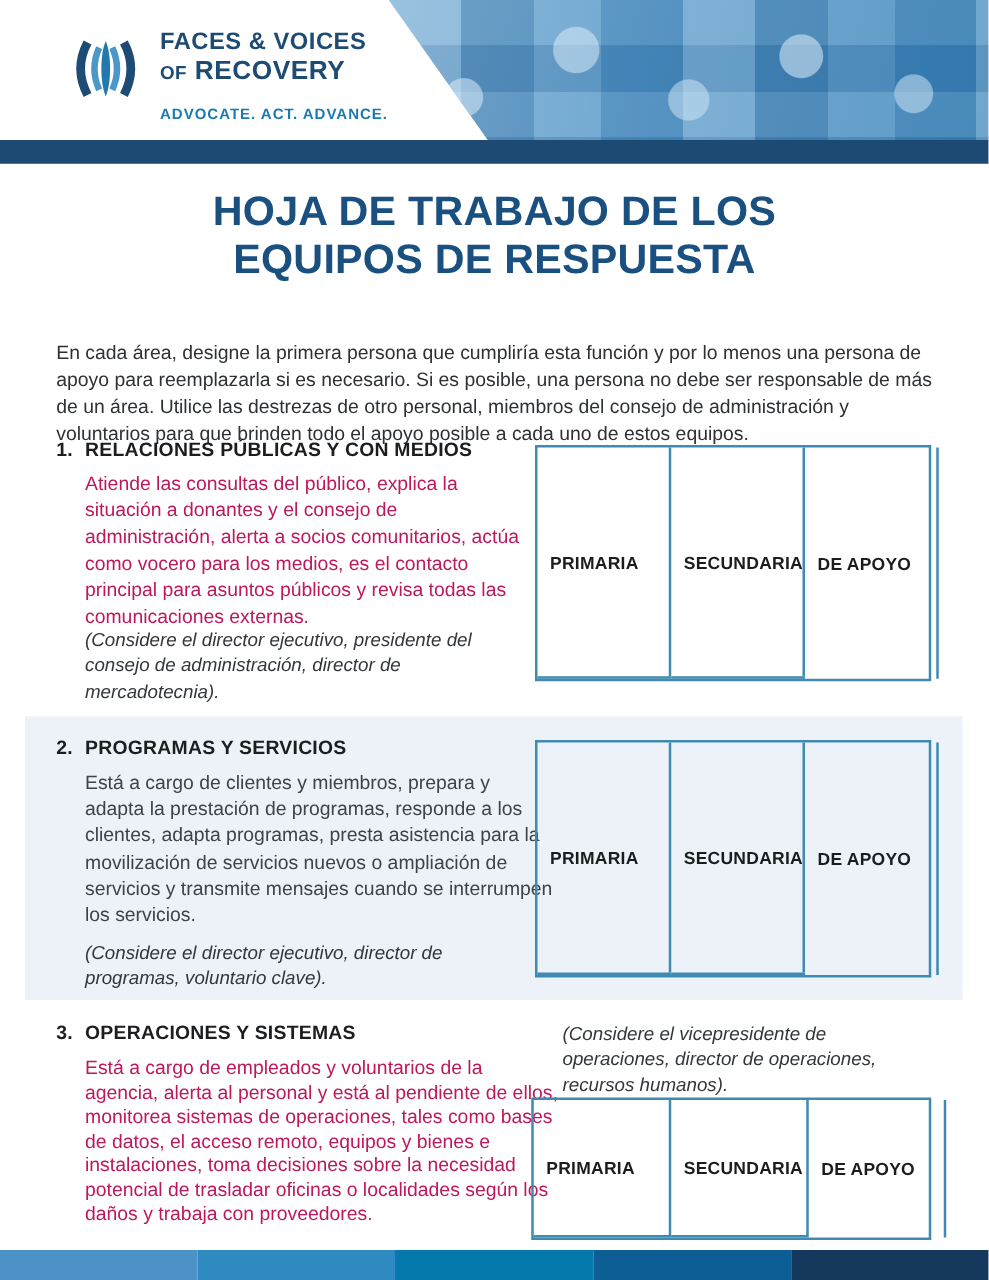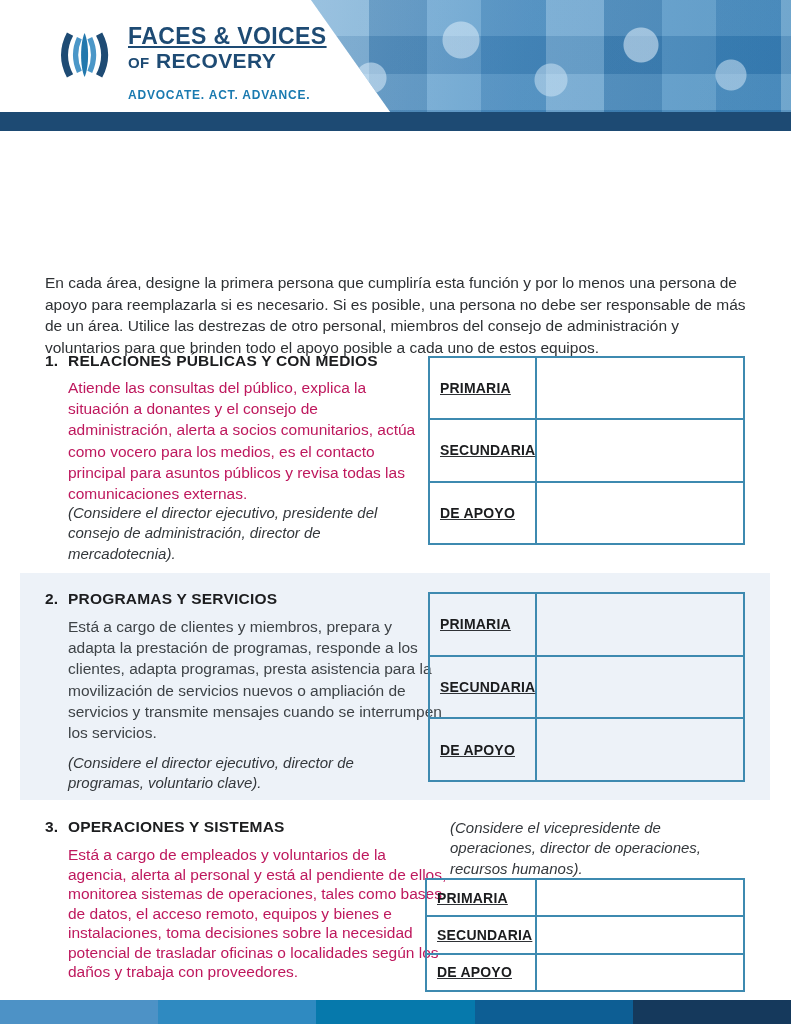--- a/index.html
+++ b/index.html
@@ -18,21 +18,21 @@
       radial-gradient(circle at 240px 80px, rgba(212,233,248,.5) 0 16px, rgba(212,233,248,0) 17px),
       radial-gradient(circle at 330px 45px, rgba(224,239,251,.55) 0 17px, rgba(224,239,251,0) 18px),
       radial-gradient(circle at 420px 75px, rgba(218,236,250,.5) 0 15px, rgba(218,236,250,0) 16px),
       repeating-linear-gradient(90deg, rgba(255,255,255,.16) 0 58px, rgba(13,70,122,.18) 58px 116px, rgba(255,255,255,.06) 116px 170px, rgba(20,90,150,.2) 170px 235px),
       repeating-linear-gradient(180deg, rgba(255,255,255,.1) 0 36px, rgba(10,60,110,.12) 36px 74px),
       linear-gradient(100deg,#79aed6 0%,#5697c8 45%,#4289bd 100%);
   }
   .navy-bar{position:absolute;top:112px;left:0;width:791px;height:19px;}
   .logo{position:absolute;top:24px;left:52px;display:flex;align-items:flex-start;gap:12px;}
   .logo svg{display:block;margin-top:2px;}
-  .logo-l1{font-size:23px;font-weight:bold;letter-spacing:.4px;color:#1e4b74;line-height:1.05;text-decoration:underline;}
+  .logo-l1{font-size:19px;font-weight:bold;letter-spacing:.4px;color:#1e4b74;line-height:1.05;}
   .logo-l2{font-size:21px;font-weight:bold;letter-spacing:.4px;color:#1e4b74;line-height:1.05;margin-top:2px;}
   .logo-l2 .of{font-size:15px;margin-top:16px;}
   .logo-tagline{margin-top:16px;font-size:12px;font-weight:bold;letter-spacing:.8px;color:#1a7ab0;}
 
   
   .title{
     position:absolute;top:150px;left:0;width:791px;margin:0;text-align:center;
     font-size:33px;line-height:1.16;font-weight:bold;color:#1a5080;letter-spacing:.2px;
   }
   .intro{position:absolute;top:243px;left:45px;width:708px;font-size:15.5px;line-height:1.39;color:#2e3134;margin-top:29px;}
@@ -50,21 +50,21 @@
   .band{position:absolute;top:573px;left:20px;width:750px;height:227px;}
   .s2-head{top:590px;left:45px;}
   .s2-body{top:616px;left:68px;width:374px;color:#3e4347;}
   .s2-note{top:753px;left:68px;width:340px;}
 
   .s3-head{top:818px;left:45px;}
   .s3-body{top:845px;left:68px;width:380px;line-height:1.26;}
   .s3-note{top:818px;left:450px;width:295px;}
 
   
-  .table{position:absolute;display:flex;flex-direction:column;border:2px solid #3e8ab0;box-sizing:border-box;text-decoration:underline;}
+  .table{position:absolute;display:flex;flex-direction:row;border:2px solid #3e8ab0;box-sizing:border-box;}
   .t1{left:428px;top:356px;width:317px;height:189px;}
   .t2{left:428px;top:592px;width:317px;height:190px;}
   .t3{left:425px;top:878px;width:320px;height:114px;}
   .trow{flex:1;display:flex;border-bottom:2px solid #3e8ab0;}
   .trow:last-child{border-bottom:none;}
   .tlabel{
     width:107px;box-sizing:border-box;border-right:2px solid #3e8ab0;
     display:flex;align-items:center;padding-left:10px;
     font-size:14px;font-weight:bold;color:#1b1c1e;letter-spacing:.2px;
   }
@@ -94,20 +94,24 @@
     <div class="logo-text">
       <div class="logo-l1">FACES &amp; VOICES</div>
       <div class="logo-l2">
         <span class="of">OF</span>
         <span>RECOVERY</span>
       </div>
       <div class="logo-tagline">ADVOCATE. ACT. ADVANCE.</div>
     </div>
   </div>
 
+  <h1 class="title">
+    <div>HOJA DE TRABAJO DE LOS</div>
+    <div>EQUIPOS DE RESPUESTA</div>
+  </h1>
 
   <div class="intro">En cada área, designe la primera persona que cumpliría esta función y por lo menos una persona de apoyo para reemplazarla si es necesario. Si es posible, una persona no debe ser responsable de más de un área. Utilice las destrezas de otro personal, miembros del consejo de administración y voluntarios para que brinden todo el apoyo posible a cada uno de estos equipos.</div>
 
   <div class="sec-head s1-head">
     <span class="num">1.</span>
     <span>RELACIONES PÚBLICAS Y CON MEDIOS</span>
   </div>
   <div class="sec-body s1-body">Atiende las consultas del público, explica la situación a donantes y el consejo de administración, alerta a socios comunitarios, actúa como vocero para los medios, es el contacto principal para asuntos públicos y revisa todas las comunicaciones externas.</div>
   <div class="sec-note s1-note">(Considere el director ejecutivo, presidente del consejo de administración, director de mercadotecnia).</div>
 

